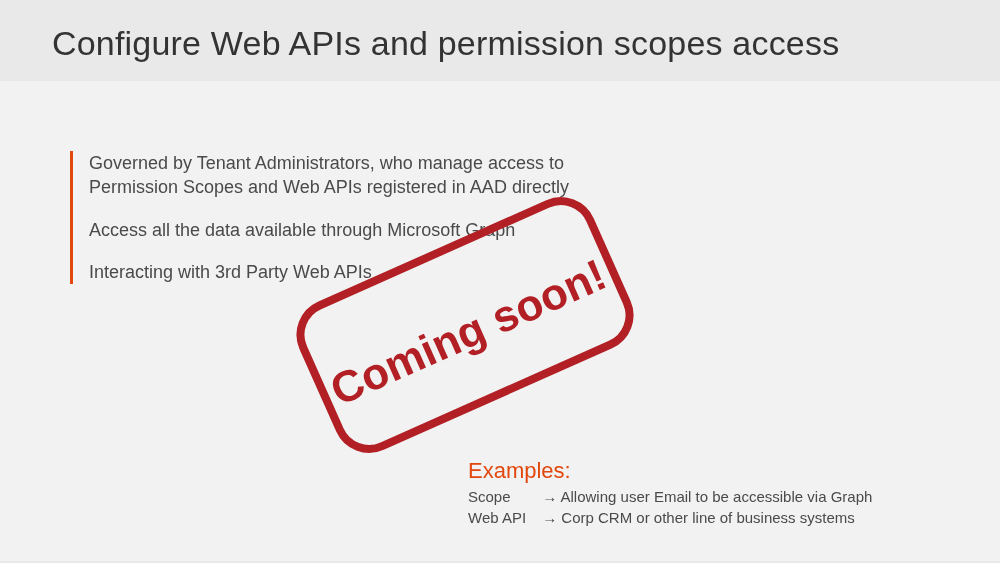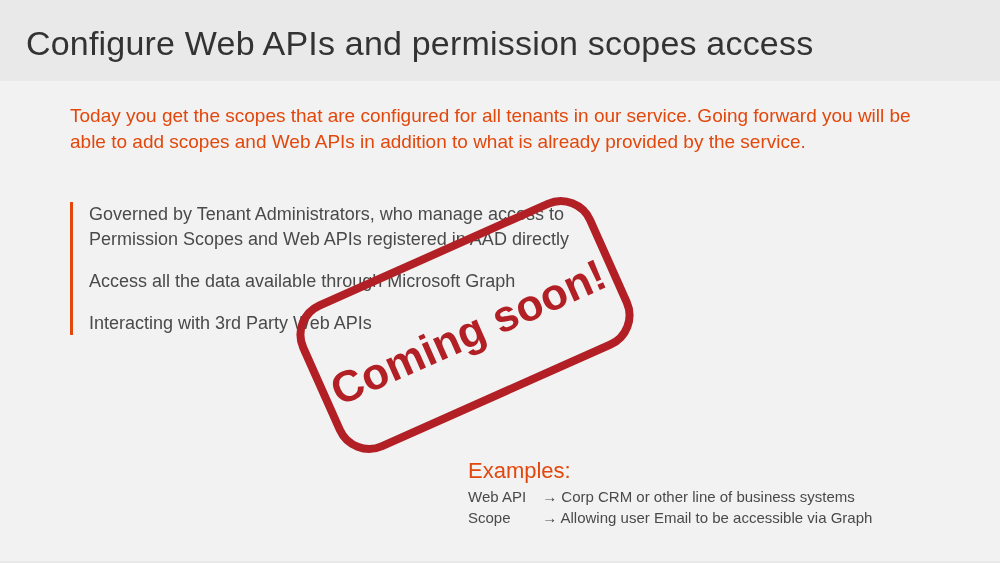--- a/index.html
+++ b/index.html
@@ -8,21 +8,21 @@
     height: 563px;
     background: #e9e9e9;
     font-family: "Segoe UI", "Segoe UI Light", Arial, sans-serif;
     overflow: hidden;
     position: relative;
   }
   .title {
     font-size: 34px;
     font-weight: 300;
     color: #333;
-    padding: 24px 0 0 26px;
+    padding: 24px 0 0 52px;
     letter-spacing: 0.2px;
   }
   .content-area {
     background: #f2f2f2;
     margin-top: 18px;
     padding: 22px 70px 40px 70px;
     min-height: 480px;
   }
   .intro {
     color: #e2470c;
@@ -73,39 +73,38 @@
     transform: rotate(-24deg);
     pointer-events: none;
   }
 </style>
 </head>
 <body>
 
 <div class="title">Configure Web APIs and permission scopes access</div>
 
 <div class="content-area">
-  <div class="intro">Today you get the scopes that are configured for all tenants in our service. Going forward you will be able to add scopes and Web APIs in addition to what is already provided by the service.</div>
 
   <div class="bullets">
     <div class="bullet">Governed by Tenant Administrators, who manage access to Permission Scopes and Web APIs registered in AAD directly</div>
     <div class="bullet">Access all the data available through Microsoft Graph</div>
     <div class="bullet">Interacting with 3rd Party Web APIs</div>
   </div>
 </div>
 
 <div class="examples-block">
   <div class="examples-title">Examples:</div>
   <div class="example-line">
+    <span class="ex-key">Scope</span>
+    <span class="arrow">→</span>
+    <span>Allowing user Email to be accessible via Graph</span>
+  </div>
+  <div class="example-line">
     <span class="ex-key">Web API</span>
     <span class="arrow">→</span>
     <span>Corp CRM or other line of business systems</span>
-  </div>
-  <div class="example-line">
-    <span class="ex-key">Scope</span>
-    <span class="arrow">→</span>
-    <span>Allowing user Email to be accessible via Graph</span>
   </div>
 </div>
 
 <svg class="stamp" viewBox="0 0 330 170">
   <rect x="8" y="8" width="314" height="154" rx="32" ry="32" fill="none" stroke="#b21f24" stroke-width="8"></rect>
   <text x="165" y="108" text-anchor="middle" font-family="Segoe UI, Arial, sans-serif" font-size="44" font-weight="600" fill="#b21f24">Coming soon!</text>
 </svg>
 
 </body></html>

